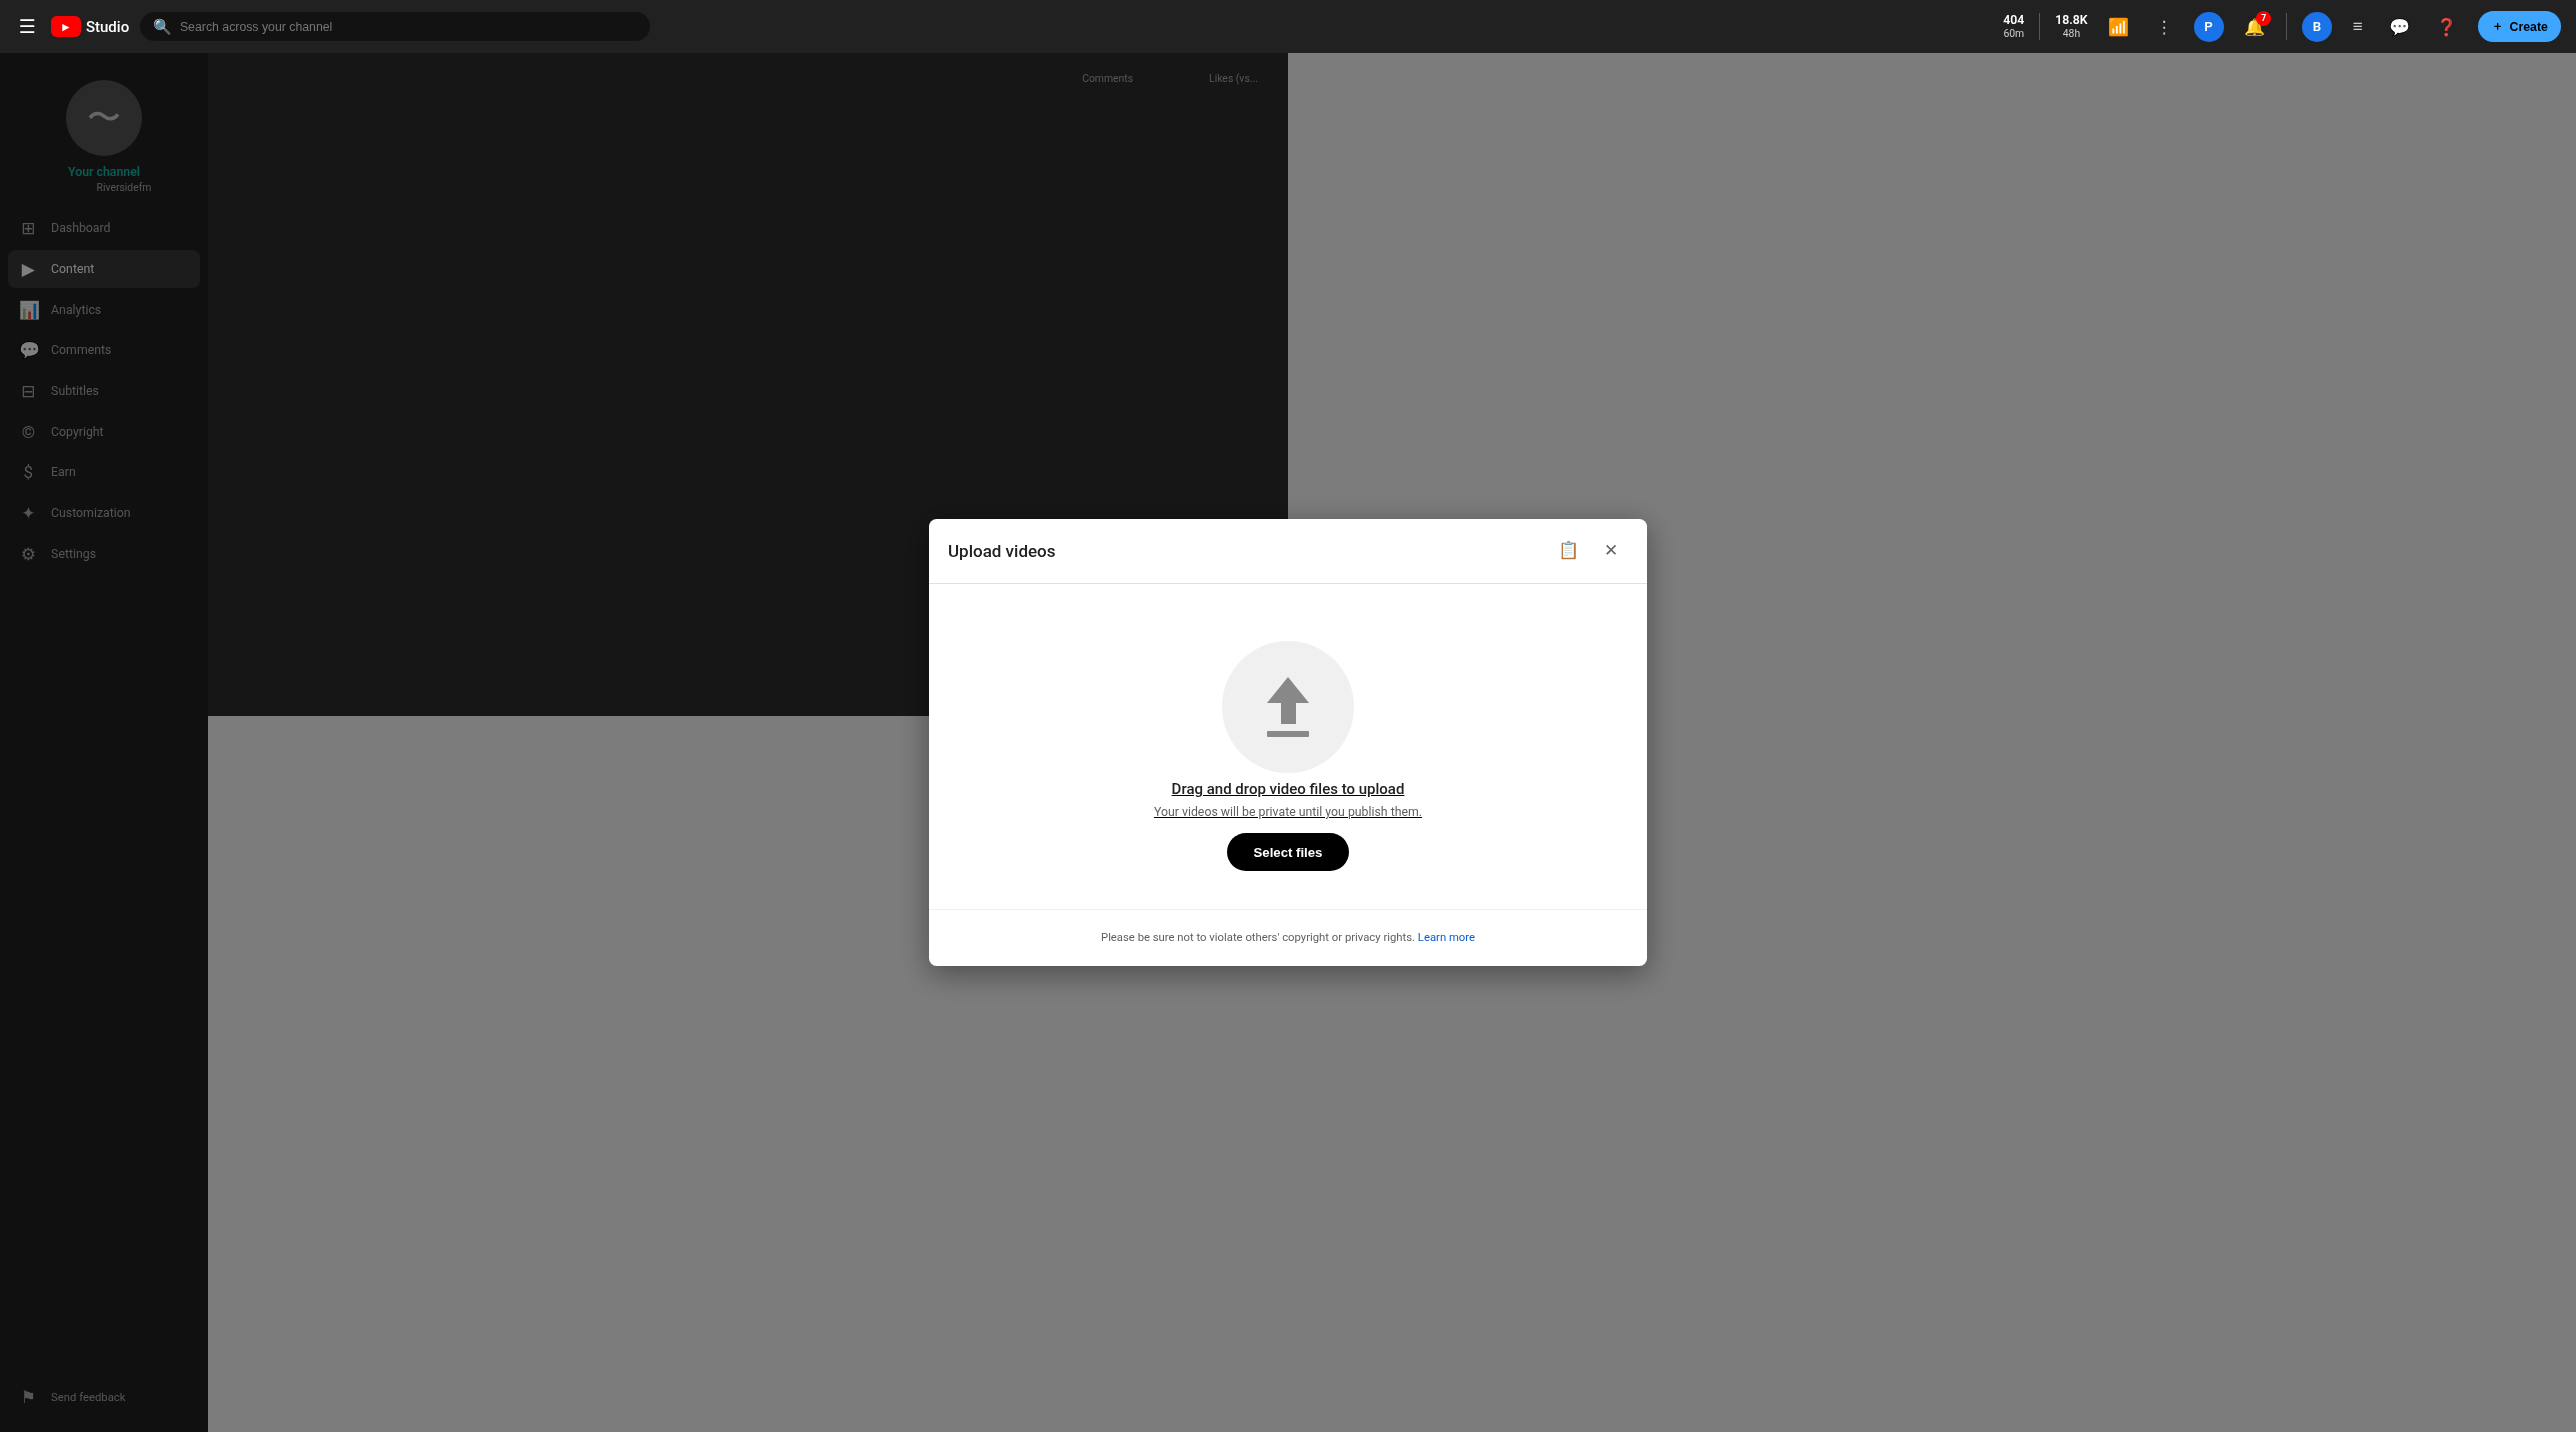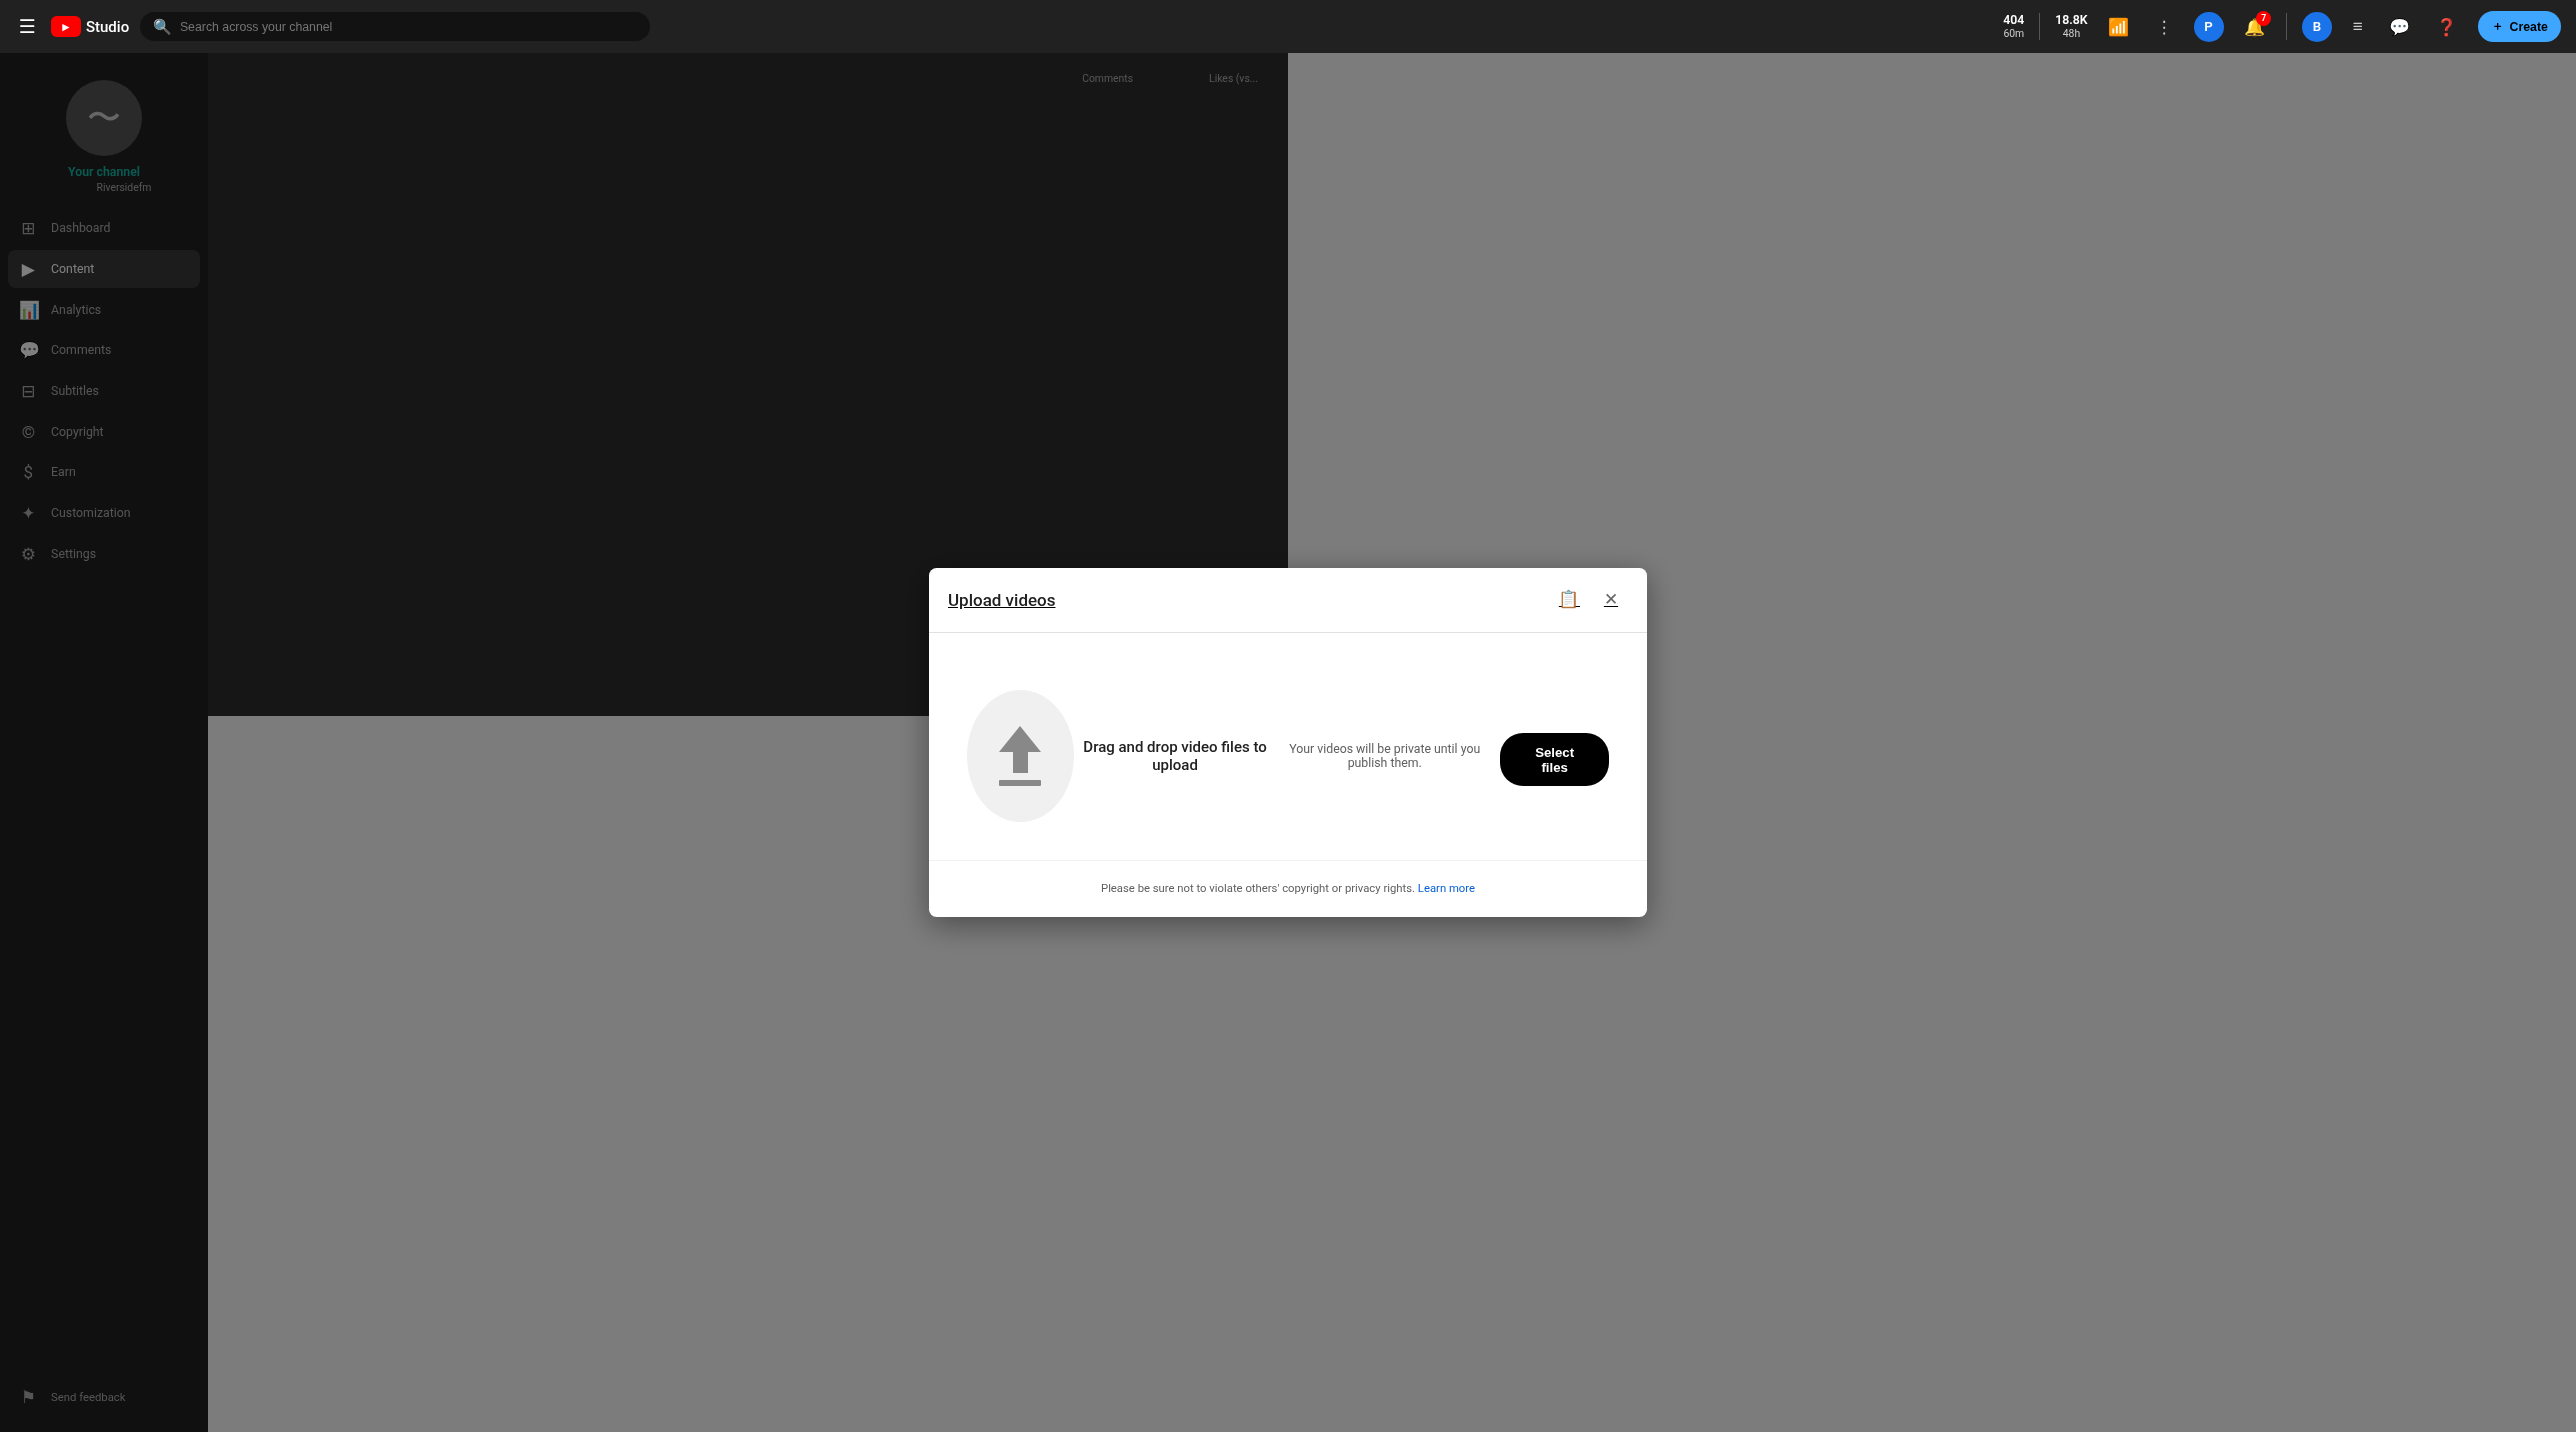--- a/index.html
+++ b/index.html
@@ -229,21 +229,20 @@
       flex-direction: column;
       overflow: hidden;
       box-shadow: 0 7.6px 30px rgba(0,0,0,0.4);
     }
     .modal-header {
       display: flex;
       align-items: center;
       justify-content: space-between;
       padding: 15px 19px;
       border-bottom: 0.9px solid #e0e0e0;
-      text-decoration: underline;
     }
     .modal-title {
       font-size: 17px;
       font-weight: 500;
       color: #212121;
     }
     .modal-header-actions {
       display: flex;
       align-items: center;
       gap: 7.6px;
@@ -254,25 +253,26 @@
       border: none;
       background: transparent;
       cursor: pointer;
       display: flex; align-items: center; justify-content: center;
       font-size: 17px;
       color: #666;
     }
     .modal-body {
       flex: 1;
       display: flex;
-      flex-direction: row;
+      flex-direction: column;
       align-items: center;
       justify-content: center;
       padding: 57px 38px 38px;
       gap: 7px;
+      text-decoration: underline;
     }
     .upload-circle {
       width: 132px; height: 132px;
       border-radius: 50%;
       background: #f0f0f0;
       display: flex; align-items: center; justify-content: center;
       flex-direction: column;
       gap: 3.8px;
     }
     .upload-base {

